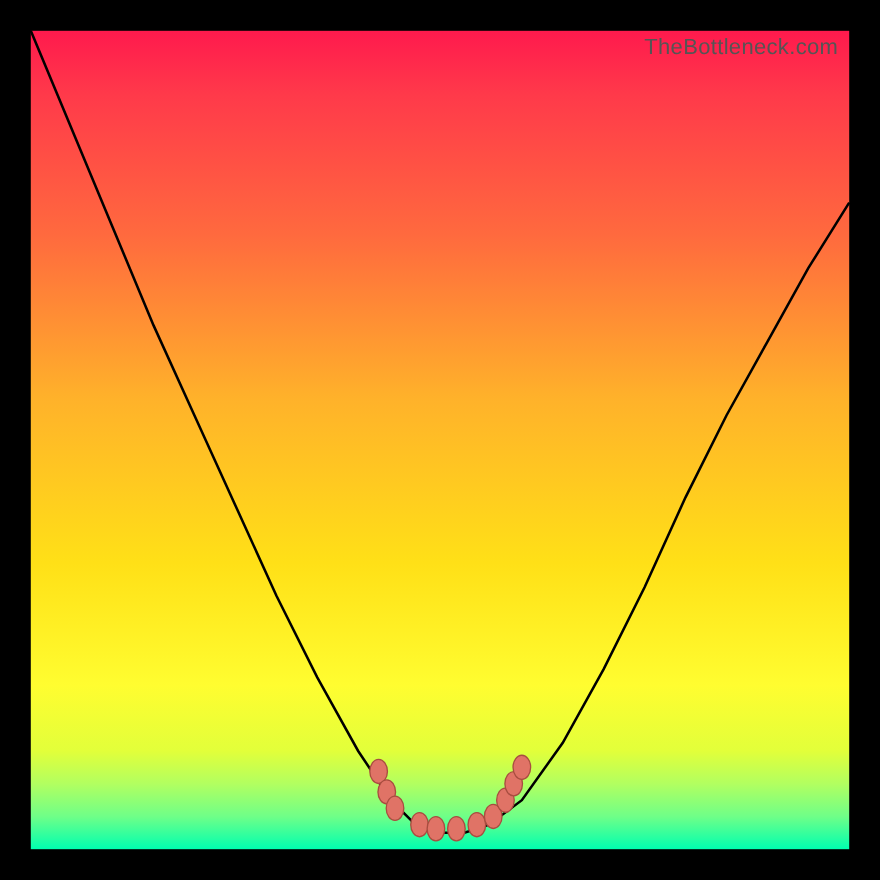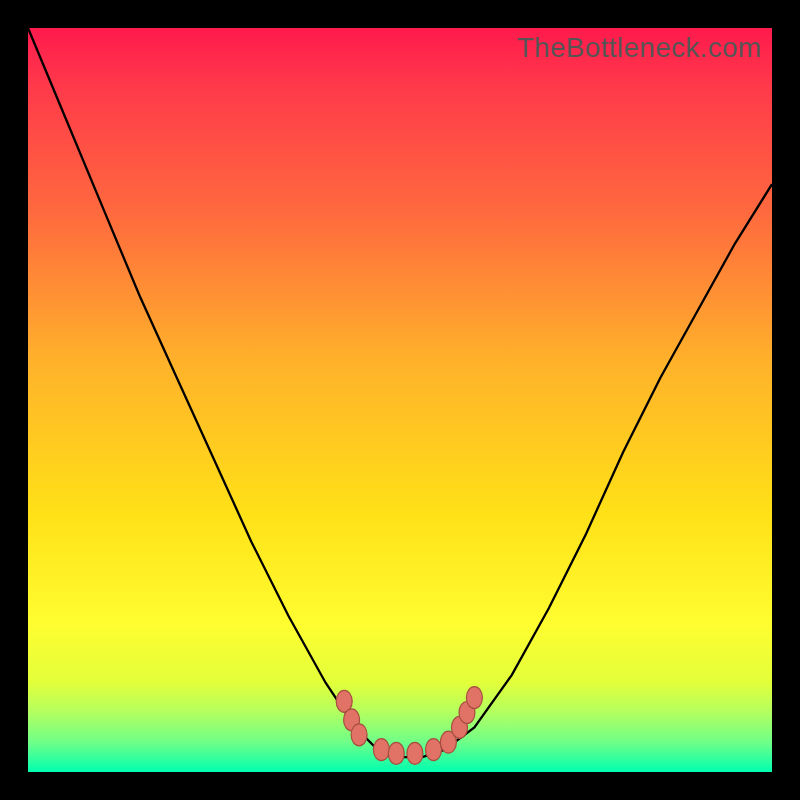--- a/index.html
+++ b/index.html
@@ -36,21 +36,21 @@
       #b2ff60 92%,
       #6fff88 96%,
       #00ffb0 100%
     );
   }
   .watermark {
     position: absolute;
     top: 4px;
     right: 10px;
     color: #555;
-    font-size: 28px;
+    font-size: 20px;
     letter-spacing: 0.3px;
     user-select: none;
   }
   svg.curve {
     position: absolute;
     left: 0;
     top: 0;
     width: 744px;
     height: 744px;
     overflow: visible;

